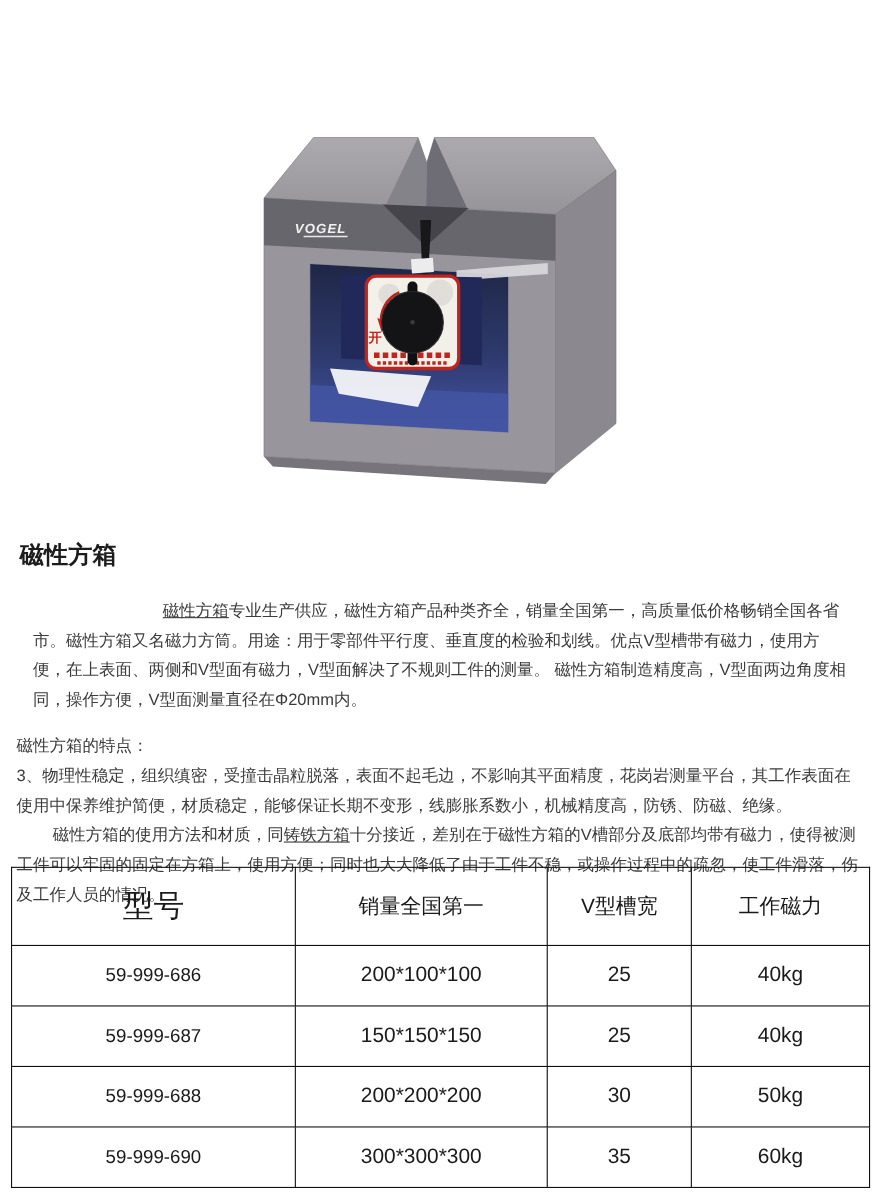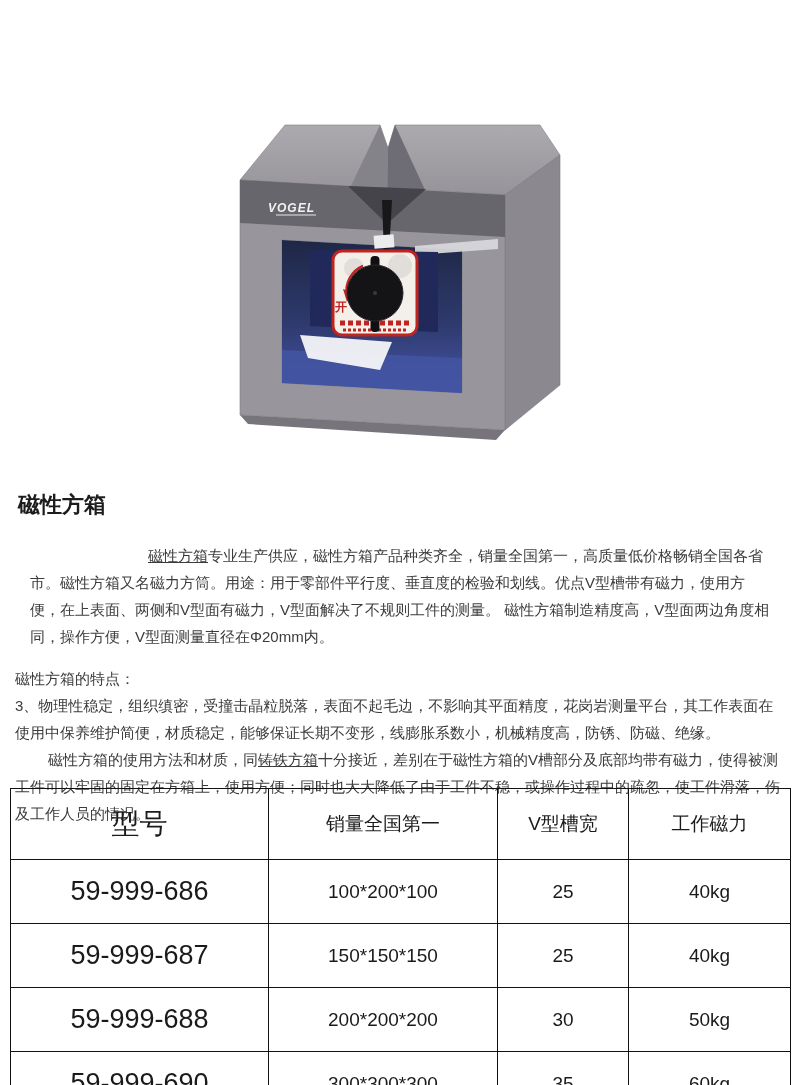--- a/index.html
+++ b/index.html
@@ -28,21 +28,21 @@
     padding:16px;font-weight:normal;overflow:hidden;white-space:nowrap;margin-top:27px;
   }
   .spec-table thead tr{height:57px;}
   .spec-table tbody tr{height:29px;}
   .col-model{width:258px;}
   .col-spec{width:229px;}
   .col-groove{width:131px;}
   .col-force{width:162px;}
   th.model-h{font-size:28px;}
   th.small-h{font-size:19px;}
-  td.model-c{font-size:27px;}
+  td.model-c{font-size:17px;}
   td.small-c{font-size:19px;}
 </style>
 </head>
 <body>
 
 <div class="figure">
   <svg viewBox="0 0 340 345" width="340" height="345">
     <defs>
       <linearGradient id="cav" x1="0" y1="0" x2="0" y2="1">
         <stop offset="0" stop-color="#1f2746"></stop>
@@ -125,21 +125,21 @@
     <tr>
       <th class="model-h">型号</th>
       <th class="small-h">销量全国第一</th>
       <th class="small-h">V型槽宽</th>
       <th class="small-h">工作磁力</th>
     </tr>
   </thead>
   <tbody>
     <tr>
       <td class="model-c">59-999-686</td>
-      <td class="small-c">100*200*100</td>
+      <td class="small-c">200*100*100</td>
       <td class="small-c">25</td>
       <td class="small-c">40kg</td>
     </tr>
     <tr>
       <td class="model-c">59-999-687</td>
       <td class="small-c">150*150*150</td>
       <td class="small-c">25</td>
       <td class="small-c">40kg</td>
     </tr>
     <tr>

